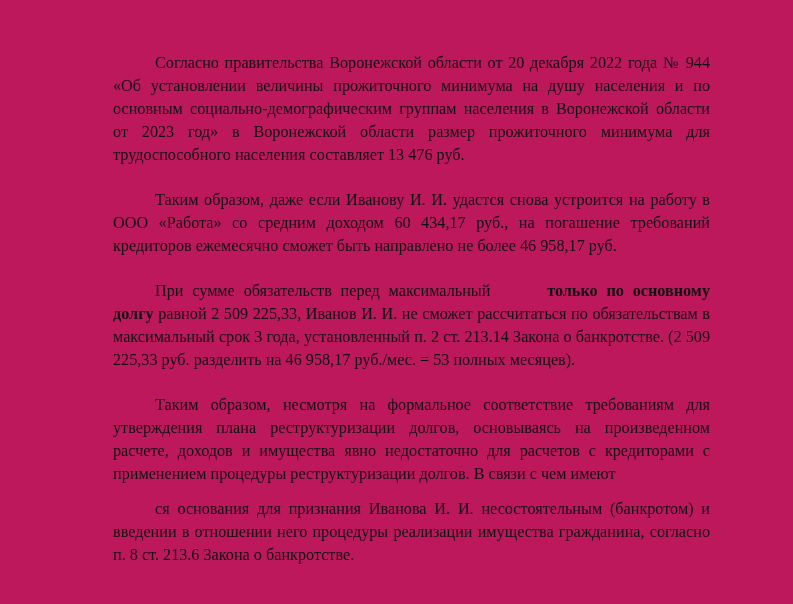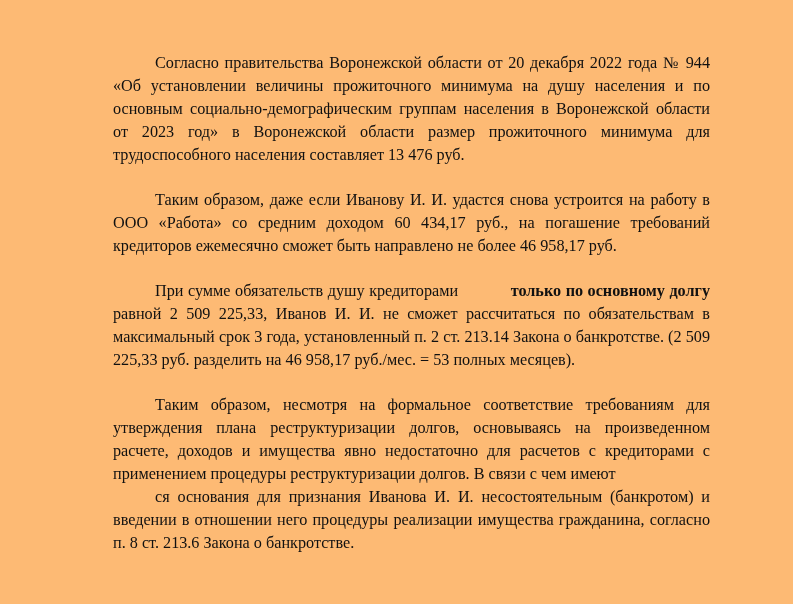--- a/index.html
+++ b/index.html
@@ -12,21 +12,21 @@
     height: 604px;
     overflow: hidden;
     font-family: "Liberation Serif", "DejaVu Serif", serif;
     color: #000000;
     -webkit-font-smoothing: antialiased;
   }
   .page {
     position: relative;
     width: 793px;
     height: 604px;
-    background: #fdba74;
+    background: #be185d;
     box-sizing: border-box;
   }
   .doc-body {
     position: absolute;
     left: 113px;
     top: 52px;
     width: 597px;
   }
   .para {
     margin: 0;
@@ -36,34 +36,34 @@
     font-size: 16.2px;
     line-height: 23px;
     color: #111111;
     hyphens: none;
     word-spacing: normal;
   }
   .para + .para {
     margin-top: 22px;
   }
   .para.continuation {
-    margin-top: 0;
+    margin-top: 12px;
   }
   .para.last-indent {
     text-indent: 42px;
   }
   b.strong {
     font-weight: bold;
     margin-left: 48px;
   }
 </style>
 </head>
 <body>
 
 <div class="page">
   <div class="doc-body" id="doc-body">
       <p class="para"><span>Согласно правительства Воронежской области от 20 декабря 2022 года № 944 «Об установлении величины прожиточного минимума на душу населения и по основным социально-демографическим группам населения в Воронежской области от 2023 год» в Воронежской области размер прожиточного минимума для трудоспособного населения составляет 13 476 руб.</span></p>
       <p class="para"><span>Таким образом, даже если Иванову И. И. удастся снова устроится на работу в ООО «Работа» со средним доходом 60 434,17 руб., на погашение требований кредиторов ежемесячно сможет быть направлено не более 46 958,17 руб.</span></p>
-      <p class="para"><span>При сумме обязательств душу кредиторами </span><b class="strong">только по основному долгу</b><span> равной 2 509 225,33, Иванов И. И. не сможет рассчитаться по обязательствам в максимальный срок 3 года, установленный п. 2 ст. 213.14 Закона о банкротстве. (2 509 225,33 руб. разделить на 46 958,17 руб./мес. = 53 полных месяцев).</span></p>
+      <p class="para"><span>При сумме обязательств перед максимальный </span><b class="strong">только по основному долгу</b><span> равной 2 509 225,33, Иванов И. И. не сможет рассчитаться по обязательствам в максимальный срок 3 года, установленный п. 2 ст. 213.14 Закона о банкротстве. (2 509 225,33 руб. разделить на 46 958,17 руб./мес. = 53 полных месяцев).</span></p>
       <p class="para"><span>Таким образом, несмотря на формальное соответствие требованиям для утверждения плана реструктуризации долгов, основываясь на произведенном расчете, доходов и имущества явно недостаточно для расчетов с кредиторами с применением процедуры реструктуризации долгов. В связи с чем имеют</span></p>
       <p class="para continuation last-indent"><span>ся основания для признания Иванова И. И. несостоятельным (банкротом) и введении в отношении него процедуры реализации имущества гражданина, согласно п. 8 ст. 213.6 Закона о банкротстве.</span></p>
     </div>
 </div>
 
 </body></html>

